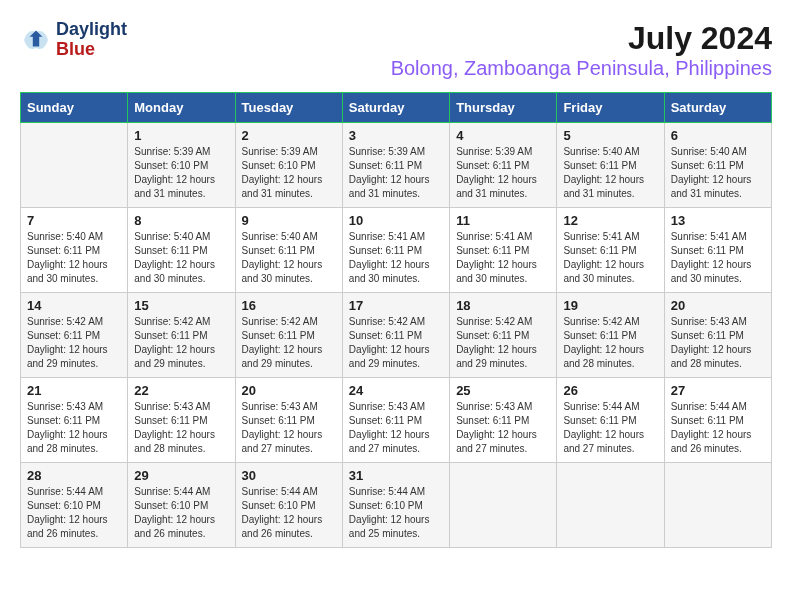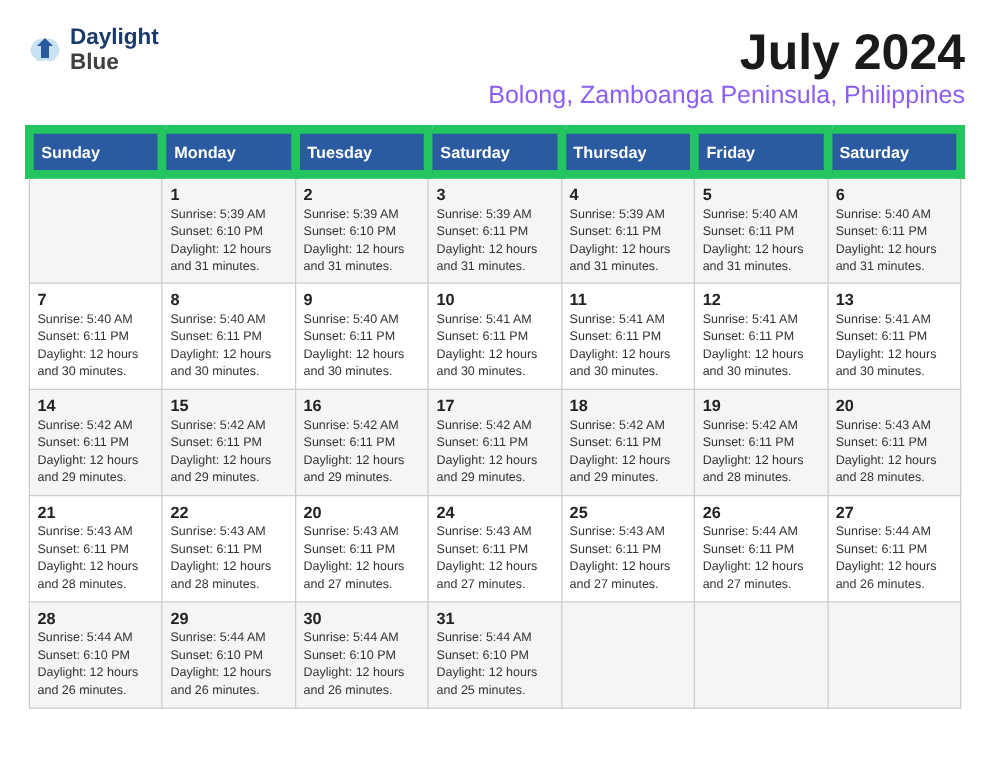--- a/index.html
+++ b/index.html
@@ -24,40 +24,40 @@
     .logo-icon {
       width: 32px;
       height: 32px;
       margin-right: 4px;
     }
     .title-section {
       text-align: right;
       margin-bottom: 4px;
     }
     .month-title {
-      font-size: 40px;
+      font-size: 32px;
       font-weight: bold;
       color: #1a1a1a;
     }
     .location-title {
       font-size: 20px;
       color: #8b5cf6;
     }
     table {
       width: 100%;
       border-collapse: collapse;
       margin-top: 8px;
     }
     thead th {
       background-color: #2a5aa0;
       color: #fff;
       padding: 7px 6px;
       font-size: 13px;
       text-align: left;
-      border: 7px solid #22c55e;
+      border: 1px solid #22c55e;
     }
     tbody td {
       border: 1px solid #ccc;
       vertical-align: top;
       padding: 5px 6px;
       font-size: 10.5px;
       color: #222;
       width: 14.28%;
       min-height: 80px;
       height: 85px;
@@ -85,21 +85,21 @@
 
 <div style="display:flex; justify-content:space-between; align-items:flex-start;">
   <div class="header-logo">
     <svg class="logo-icon" viewBox="0 0 40 40" xmlns="http://www.w3.org/2000/svg">
       <rect width="40" height="40" fill="white"></rect>
       <path d="M5 20 Q10 5 20 10 Q30 5 35 20 Q30 35 20 30 Q10 35 5 20Z" fill="#4a9fd4" opacity="0.3"></path>
       <path d="M20 8 L28 16 L24 16 L24 28 L16 28 L16 16 L12 16 Z" fill="#2a5aa0"></path>
     </svg>
     <div class="logo-text">
       <div>Daylight</div>
-      <div style="color:#404040;">Blue</div>
+      <div style="color:#b91c1c;">Blue</div>
     </div>
   </div>
   <div class="title-section">
     <div class="month-title">July 2024</div>
     <div class="location-title">Bolong, Zamboanga Peninsula, Philippines</div>
   </div>
 </div>
 
 <table>
   <thead>

